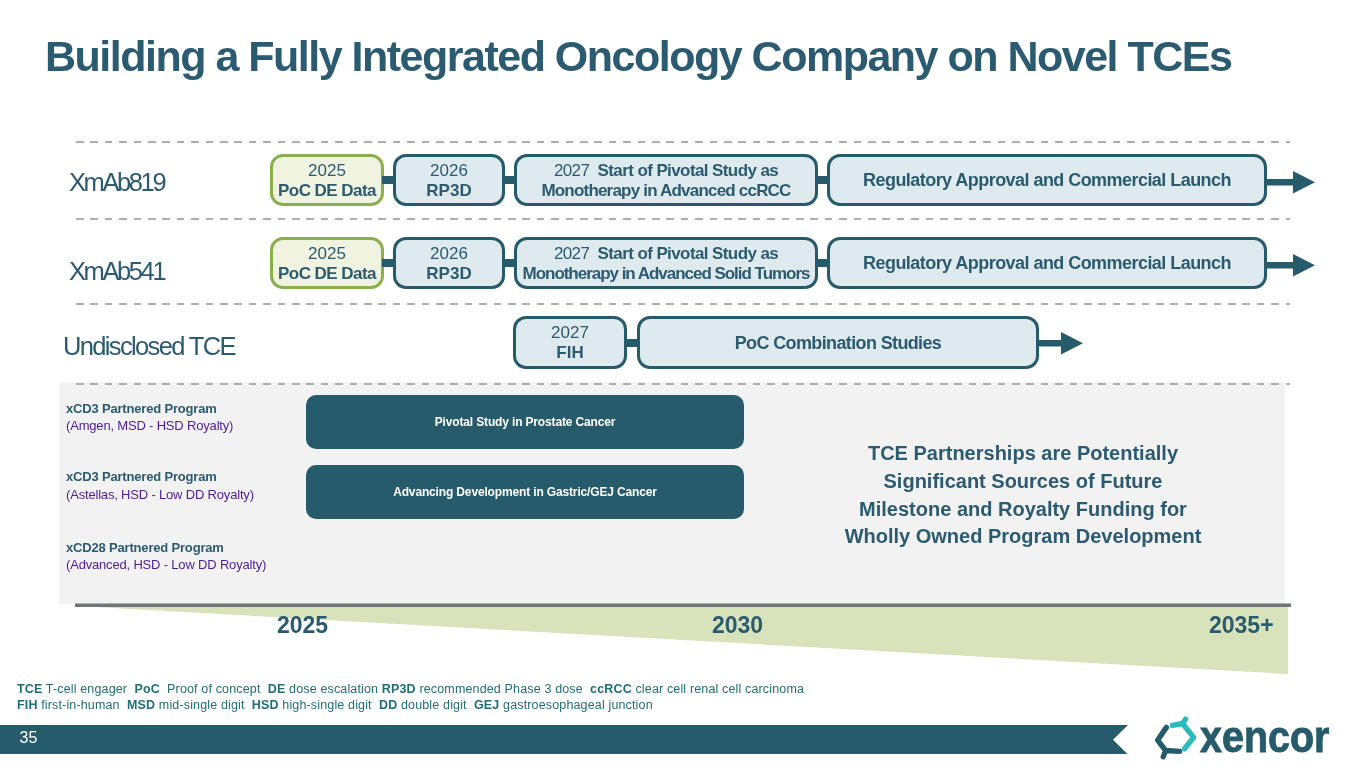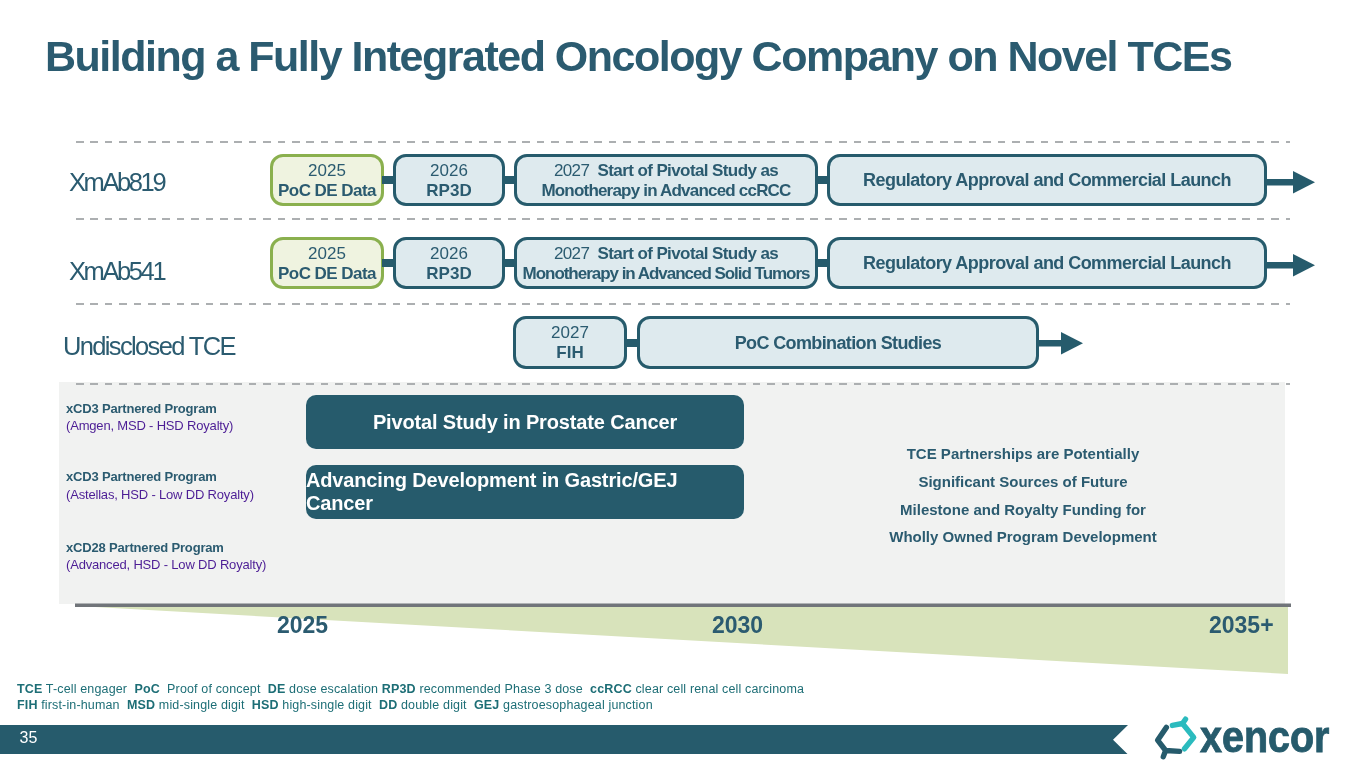--- a/index.html
+++ b/index.html
@@ -11,21 +11,21 @@
   .dash{height:2.1px;background:repeating-linear-gradient(90deg,#ACAFB1 0 7.6px,rgba(0,0,0,0) 7.6px 14.4px);}
   .rowlab{font-size:25.5px;font-weight:normal;color:#2B5B70;white-space:nowrap;letter-spacing:-2.4px;text-align:right;}
   .box{box-sizing:border-box;border:3.5px solid #265B6C;border-radius:13px;background:#DEEAEE;
        display:flex;flex-direction:column;align-items:center;justify-content:center;
        color:#2B5B70;font-size:17px;line-height:20px;text-align:center;padding-top:2px;}
   .box div{white-space:nowrap;}
   .gbox{border-color:#8AB04E;background:#EFF3E0;}
   .conn{background:#265B6C;height:8px;}
   .b{font-weight:bold;}
   .darkbox{background:#265B6C;border-radius:10px;display:flex;align-items:center;justify-content:center;
-       color:#ffffff;font-weight:bold;font-size:20px;letter-spacing:-0.15px;}
+       color:#ffffff;font-weight:bold;font-size:12px;letter-spacing:-0.15px;}
   .plab{font-size:13px;line-height:17.8px;color:#2B5B70;white-space:nowrap;letter-spacing:-0.18px;}
   .plab .t{font-weight:bold;}
   .plab .s{color:#4c1d95;}
   .year{font-size:23px;font-weight:bold;color:#2B5B70;}
   .fn{font-size:12.5px;letter-spacing:0.15px;color:#1D6E76;white-space:nowrap;}
 </style>
 </head>
 <body>
 <div id="page">
 
@@ -109,21 +109,21 @@
     <span class="s">(Astellas, HSD - Low DD Royalty)</span>
   </div>
   <div class="abs plab" style="left:66px;top:538.5px;">
     <span class="t">xCD28 Partnered Program</span><br>
     <span class="s">(Advanced, HSD - Low DD Royalty)</span>
   </div>
 
   <div class="abs darkbox" style="left:306px;top:395px;width:438px;height:54px;">Pivotal Study in Prostate Cancer</div>
   <div class="abs darkbox" style="left:306px;top:465px;width:438px;height:54px;">Advancing Development in Gastric/GEJ Cancer</div>
 
-  <div class="abs" style="left:795px;top:440px;width:456px;text-align:center;font-size:15px;line-height:27.8px;font-weight:bold;color:#2B5B70;">
+  <div class="abs" style="left:795px;top:440px;width:456px;text-align:center;font-size:20px;line-height:27.8px;font-weight:bold;color:#2B5B70;">
     TCE Partnerships are Potentially<br>Significant Sources of Future<br>Milestone and Royalty Funding for<br>Wholly Owned Program Development
   </div>
 
   <svg class="abs" style="left:0px;top:600px;" width="1365" height="80" viewBox="0 0 1365 80">
     <polygon points="95,7 1288,7 1288,74" fill="#D8E3BB"></polygon>
     <rect x="75" y="3.5" width="1216" height="3.5" fill="#71757A"></rect>
   </svg>
   <div class="abs year" style="left:277px;top:611.5px;">2025</div>
   <div class="abs year" style="left:712px;top:611.5px;">2030</div>
   <div class="abs year" style="left:1209px;top:611.5px;">2035+</div>

